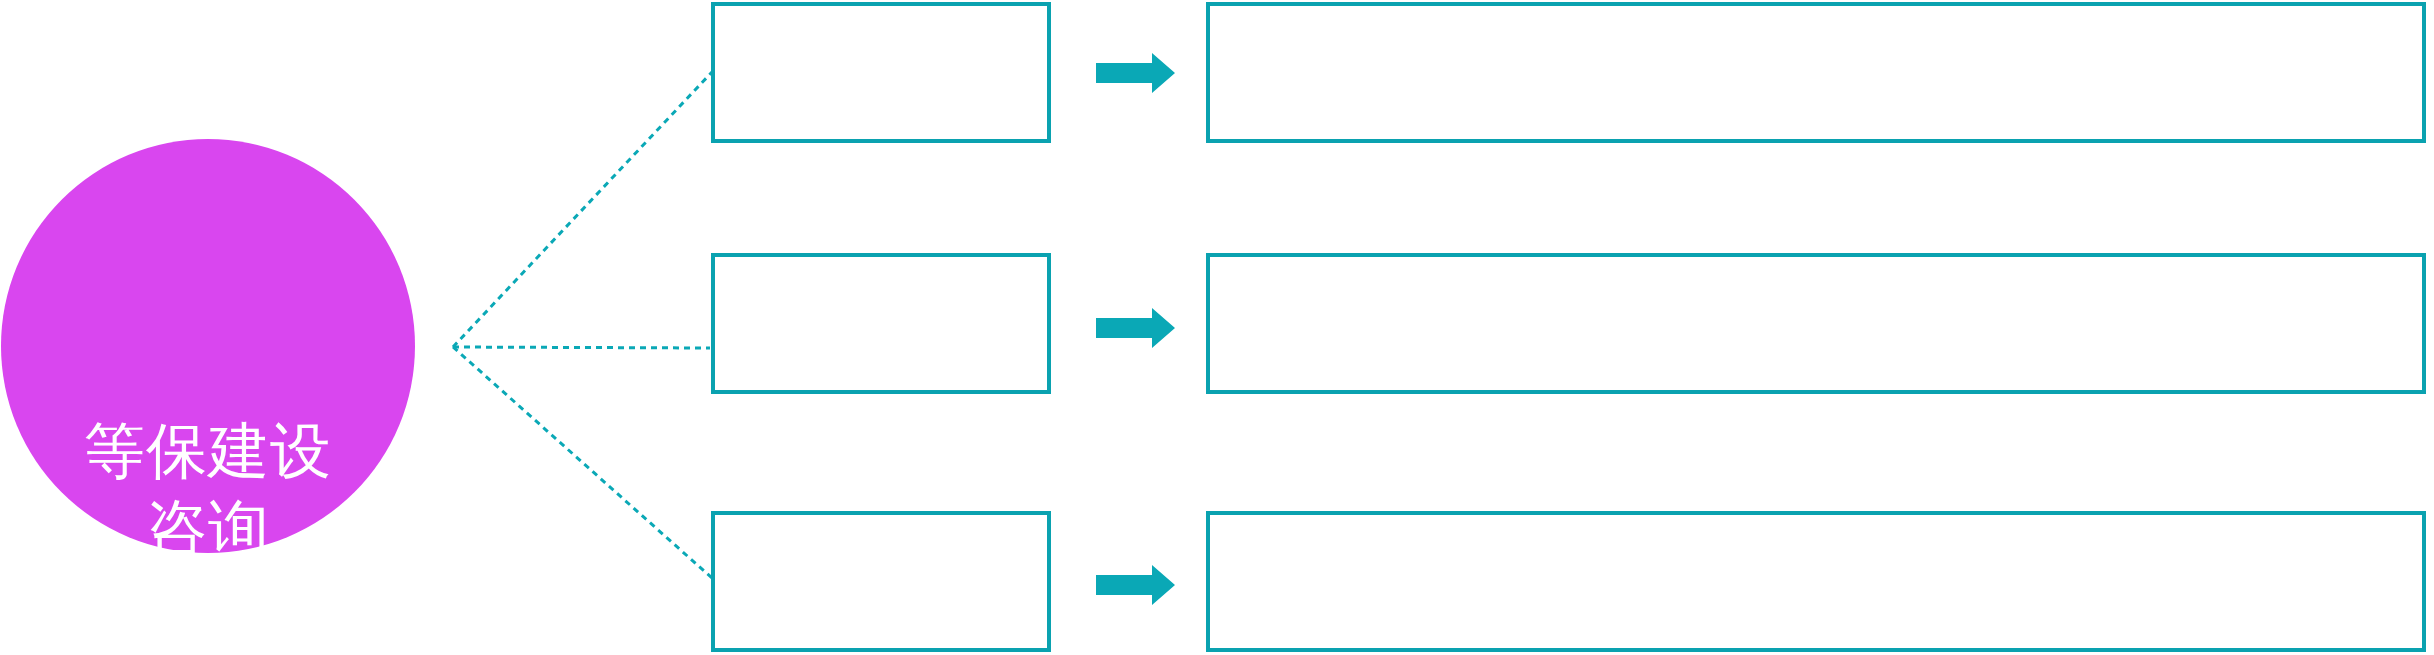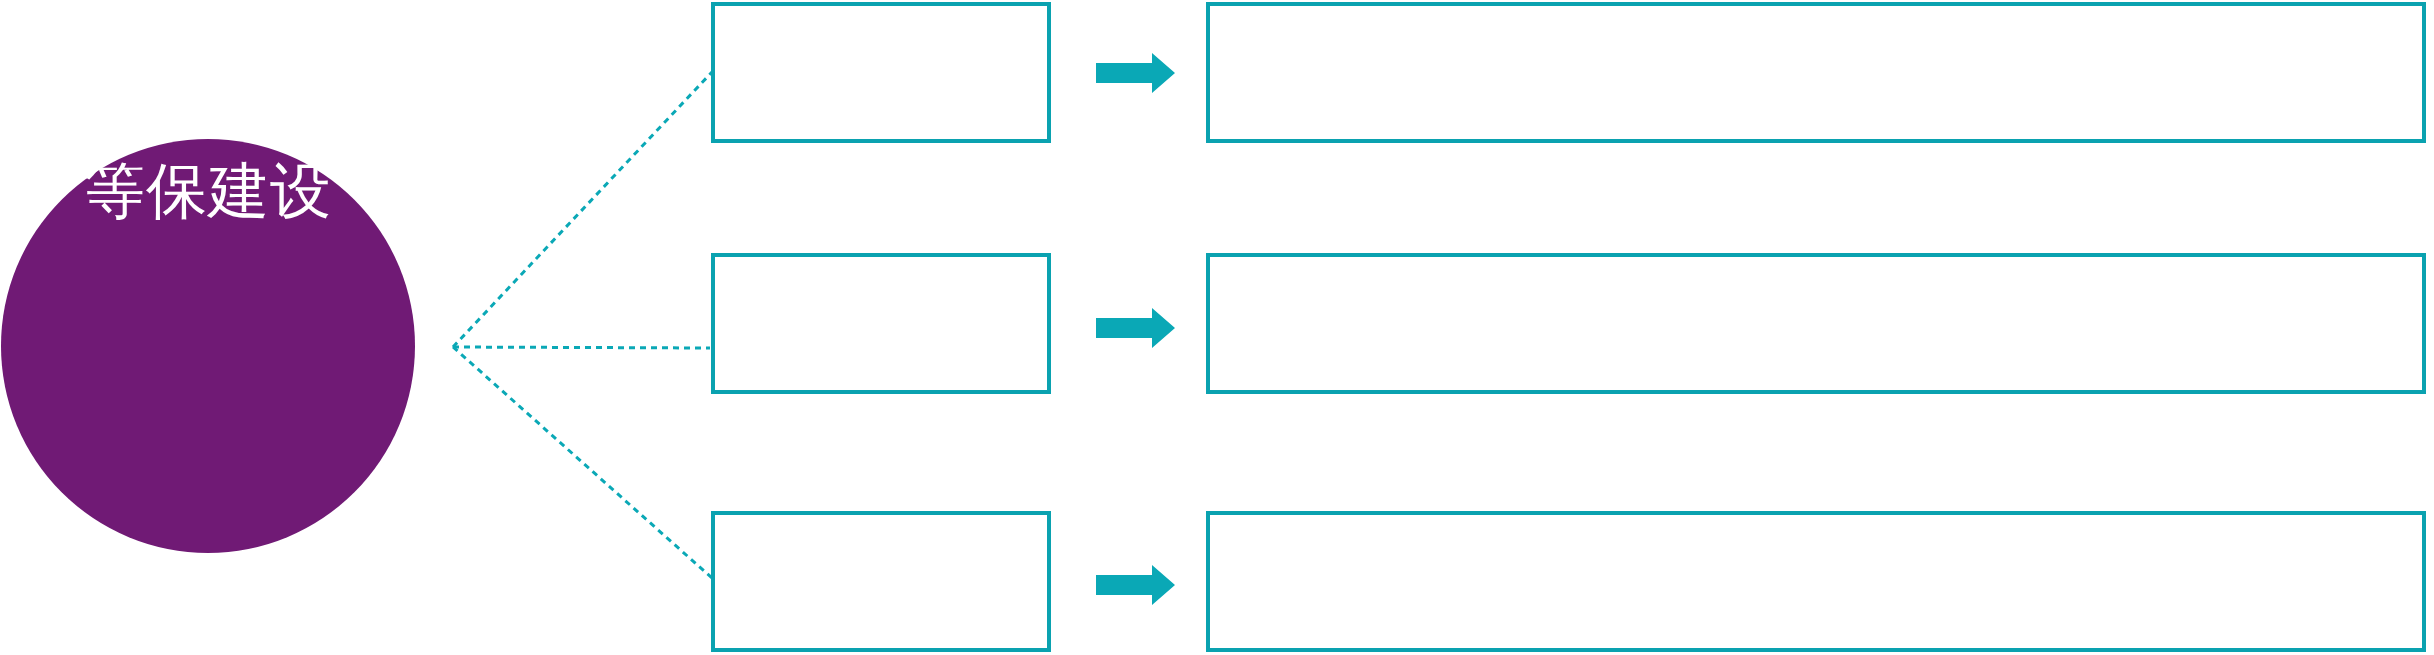--- a/index.html
+++ b/index.html
@@ -16,25 +16,25 @@
     overflow: hidden;
   }
   
   .circle {
     position: absolute;
     left: 1px;
     top: 139px;
     width: 414px;
     height: 414px;
     border-radius: 50%;
-    background: #701a75;
+    background: #d946ef;
     display: flex;
     flex-direction: column;
     align-items: center;
-    justify-content: flex-start;
+    justify-content: flex-end;
     transform: translateZ(0);
   }
   .circle-text {
     color: #ffffff;
     font-size: 61px;
     line-height: 77px;
     font-weight: 300;
     letter-spacing: 1px;
     text-align: center;
     transform: translateY(14px);
@@ -90,20 +90,21 @@
 
   <svg class="connectors" viewBox="0 0 2434 655" xmlns="http://www.w3.org/2000/svg" aria-hidden="true">
     <line x1="453" y1="347" x2="712" y2="72" stroke="#0aa8b6" stroke-width="3" stroke-dasharray="6 5"></line>
     <line x1="453" y1="347" x2="710" y2="348" stroke="#0aa8b6" stroke-width="3" stroke-dasharray="6 5"></line>
     <line x1="453" y1="347" x2="712" y2="578" stroke="#0aa8b6" stroke-width="3" stroke-dasharray="6 5"></line>
   </svg>
 
   <div class="circle">
     <div class="circle-text">
       <div>等保建设</div>
+      <div>咨询</div>
     </div>
   </div>
 
   <div class="small-box row1">
     <span></span>
   </div>
   <div class="arrow a1">
     <svg width="80" height="42" viewBox="0 0 80 42" xmlns="http://www.w3.org/2000/svg">
       <polygon points="0,11 56,11 56,1 79,21 56,41 56,31 0,31" fill="#0aa8b6"></polygon>
     </svg>

